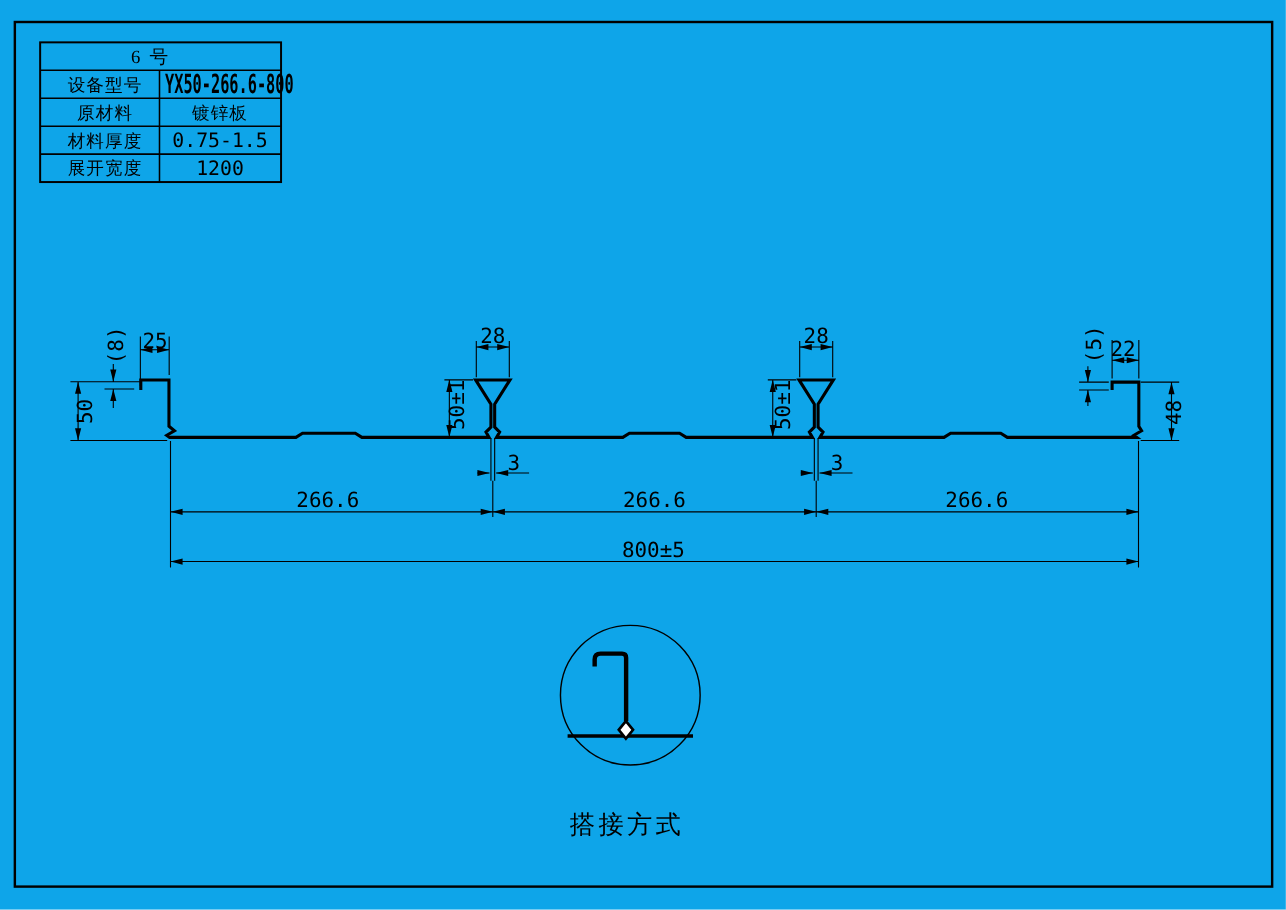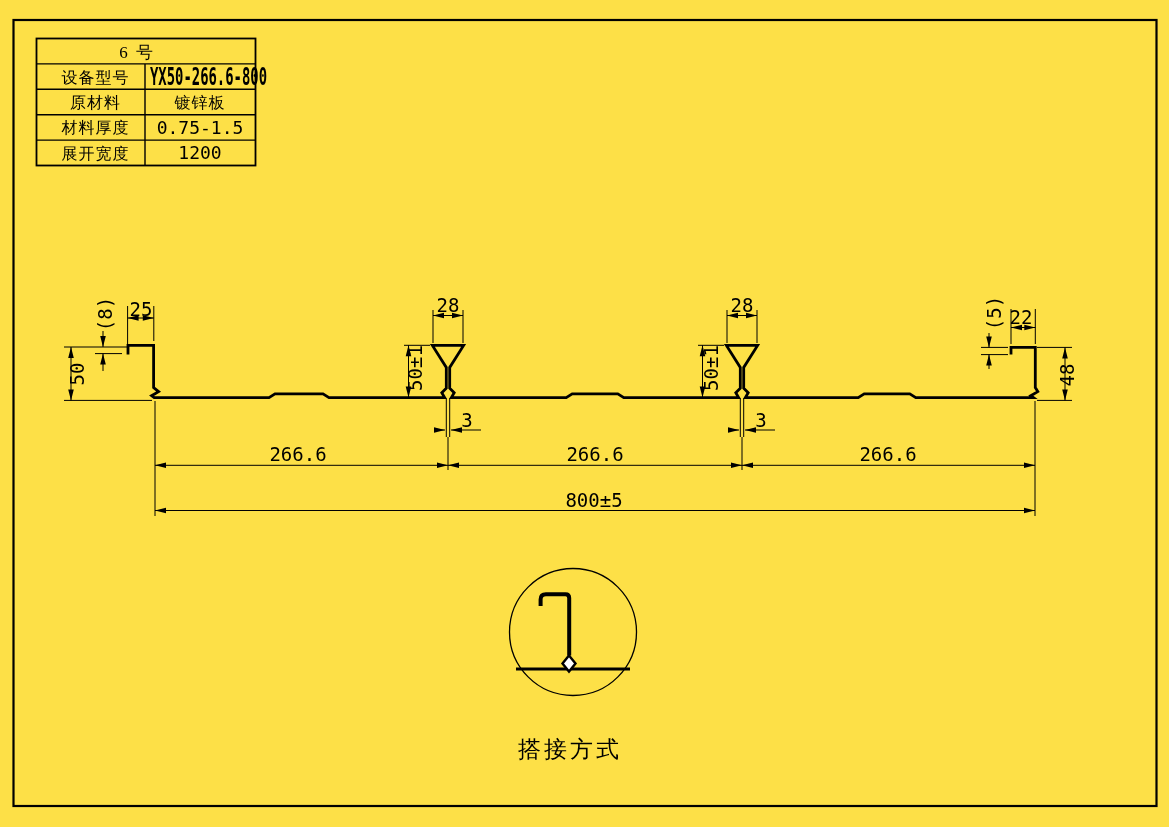--- a/index.html
+++ b/index.html
@@ -1,19 +1,19 @@
 <!DOCTYPE html>
 <html><head>
 <meta charset="utf-8">
 <style>
   html,body{margin:0;padding:0;background:#ffffff;}
   .page{
     position:relative;
     width:1169px;height:827px;
-    background:#fde047;
+    background:#0ea5e9;
     font-family:"Liberation Sans", sans-serif;
     overflow:hidden;
   }
   svg{position:absolute;left:0;top:0;}
   text{fill:#000;}
   .dimtxt{font-family:"DejaVu Sans Mono", monospace;font-size:19px;}
   .cjk{font-family:"Liberation Serif", serif;font-size:16px;letter-spacing:1px;}
   .cjk-big{font-family:"Liberation Serif", serif;font-size:17px;letter-spacing:2px;}
   .model{font-family:"DejaVu Sans Mono", monospace;font-size:24px;font-weight:bold;}
   .val{font-family:"DejaVu Sans Mono", monospace;font-size:18px;}

